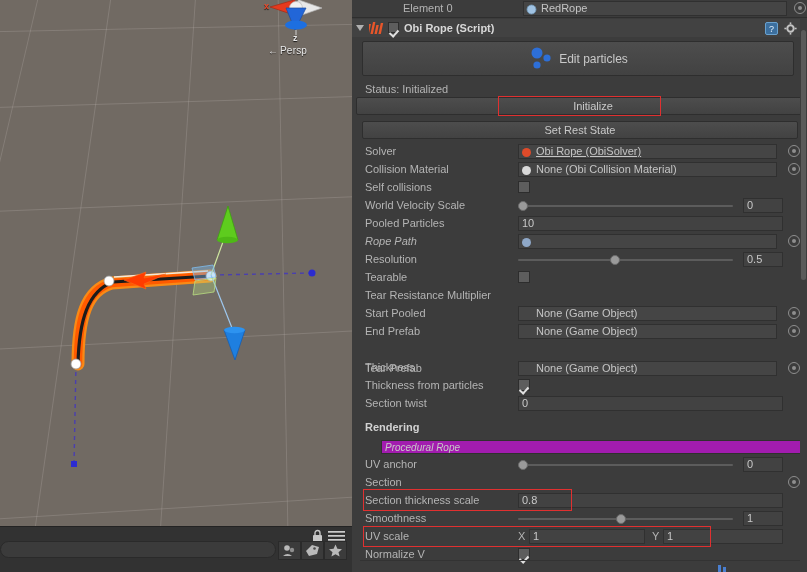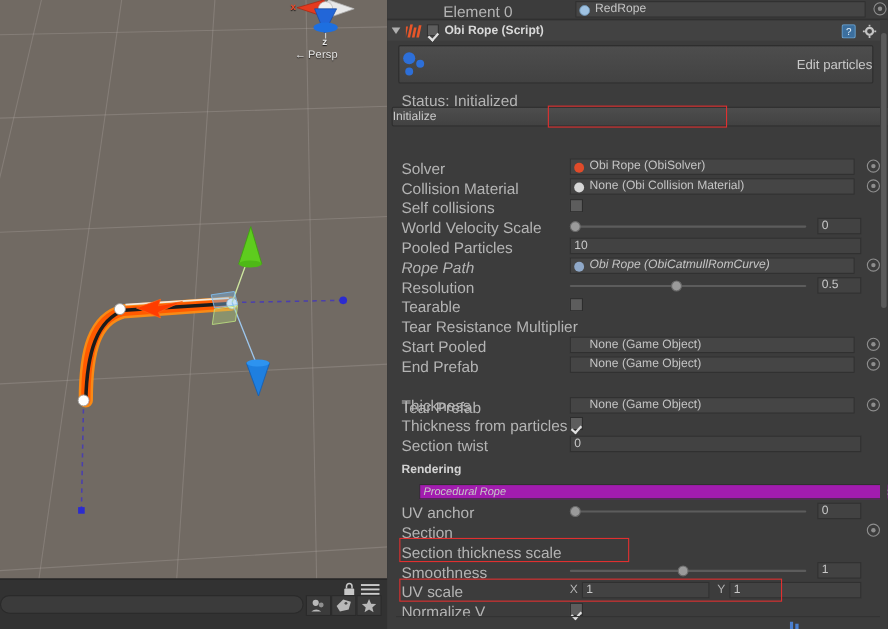--- a/index.html
+++ b/index.html
@@ -68,21 +68,21 @@
   #inspector {
     position: relative;
     width: 455px; height: 572px;
     background: #3c3c3c;
     flex: 0 0 455px;
     overflow: hidden;
   }
   .row { position: absolute; left: 0; width: 448px; height: 16px; }
   .lbl {
     position: absolute; left: 13px; top: 1px;
-    font-size: 14px; color: #b4b4b4;
+    font-size: 11px; color: #b4b4b4;
     white-space: nowrap;
   }
   .field {
     position: absolute;
     height: 15px;
     background: #424242;
     border: 1px solid #303030;
     font-size: 11px;
     color: #c8c8c8;
     line-height: 13px;
@@ -132,21 +132,21 @@
     position: absolute; width: 10px; height: 10px;
     background: #9a9a9a; border-radius: 50%;
     border: 1px solid #6a6a6a;
   }
   .btn {
     position: absolute;
     background: linear-gradient(#4d4d4d, #424242);
     border: 1px solid #2e2e2e;
     border-radius: 2px;
     font-size: 11px; color: #c9c9c9;
-    display: flex; align-items: center; justify-content: space-between;
+    display: flex; align-items: center; justify-content: center;
   }
   .hl-red {
     position: absolute;
     border: 1px solid #e03030;
     pointer-events: none;
   }
   .sec-hdr {
     position: absolute; left: 13px;
     font-size: 11px; font-weight: bold; color: #d2d2d2;
   }
@@ -333,25 +333,28 @@
         <circle cx="9" cy="19" r="3.6" fill="#2d6fd8"></circle>
       </svg>
       <span style="font-size:12px;color:#c9c9c9;">Edit particles</span>
     </div>
 
     <div class="lbl" style="left:13px;top:83px;">Status: Initialized</div>
 
     <div class="btn" style="left:4px;top:97px;width:474px;height:18px;">
       <span>Initialize</span>
     </div>
+    <div class="btn" style="left:10px;top:121px;width:436px;height:18px;">
+      <span>Set Rest State</span>
+    </div>
 
     <div id="prop-container">
         <div class="row" style="top: 144px;">
           <div class="lbl">Solver</div>
-          <div class="objfield" style="left: 166px; top: 0px; width: 259px;"><svg class="obj-ico" width="11" height="11">
+          <div class="objfield" style="left: 166px; top: 0px; width: 259px; text-decoration: underline;"><svg class="obj-ico" width="11" height="11">
               <circle cx="5.5" cy="5.5" r="4.5" fill="#e04b2a"></circle>
             </svg><span>Obi Rope (ObiSolver)</span></div>
           <div class="picker" style="left: 436px; top: 1px;"></div>
         </div>
         <div class="row" style="top: 162px;">
           <div class="lbl">Collision Material</div>
           <div class="objfield" style="left: 166px; top: 0px; width: 259px;"><svg class="obj-ico" width="11" height="11">
               <circle cx="5.5" cy="5.5" r="4.5" fill="#d8d8d8"></circle>
             </svg><span>None (Obi Collision Material)</span></div>
           <div class="picker" style="left: 436px; top: 1px;"></div>
@@ -367,21 +370,21 @@
           <div class="field" style="left: 391px; top: 0px; width: 40px;">0</div>
         </div>
         <div class="row" style="top: 216px;">
           <div class="lbl">Pooled Particles</div>
           <div class="field" style="left: 166px; top: 0px; width: 265px;">10</div>
         </div>
         <div class="row" style="top: 234px; font-style: italic;">
           <div class="lbl">Rope Path</div>
           <div class="objfield" style="left: 166px; top: 0px; width: 259px;"><svg class="obj-ico" width="11" height="11">
               <circle cx="5.5" cy="5.5" r="4.5" fill="#8fa8c8"></circle>
-            </svg><span>Obi Rope (ObiCatmullRomCurve)</span></div>
+            </svg></div>
           <div class="picker" style="left: 436px; top: 1px;"></div>
         </div>
         <div class="row" style="top: 252px;">
           <div class="lbl">Resolution</div>
           <div class="slider-track" style="left: 166px; top: 7px; width: 215px;"></div>
           <div class="slider-knob" style="left: 258.25px; top: 3px;"></div>
           <div class="field" style="left: 391px; top: 0px; width: 40px;">0.5</div>
         </div>
         <div class="row" style="top: 270px;">
           <div class="lbl">Tearable</div>
@@ -432,20 +435,21 @@
           <div class="slider-track" style="left: 166px; top: 7px; width: 215px;"></div>
           <div class="slider-knob" style="left: 166px; top: 3px;"></div>
           <div class="field" style="left: 391px; top: 0px; width: 40px;">0</div>
         </div>
         <div class="row" style="top: 475px;">
           <div class="lbl">Section</div>
           <div class="picker" style="left: 436px; top: 1px;"></div>
         </div>
         <div class="row" style="top: 493px;">
           <div class="lbl">Section thickness scale</div>
+          <div class="field" style="left: 166px; top: 0px; width: 265px;">0.8</div>
         </div>
         <div class="row" style="top: 511px;">
           <div class="lbl">Smoothness</div>
           <div class="slider-track" style="left: 166px; top: 7px; width: 215px;"></div>
           <div class="slider-knob" style="left: 264.4px; top: 3px;"></div>
           <div class="field" style="left: 391px; top: 0px; width: 40px;">1</div>
         </div>
         <div class="row" style="top: 529px;">
           <div class="lbl">UV scale</div>
           <div class="vec-lbl" style="left: 166px; top: 1px;">X</div>

